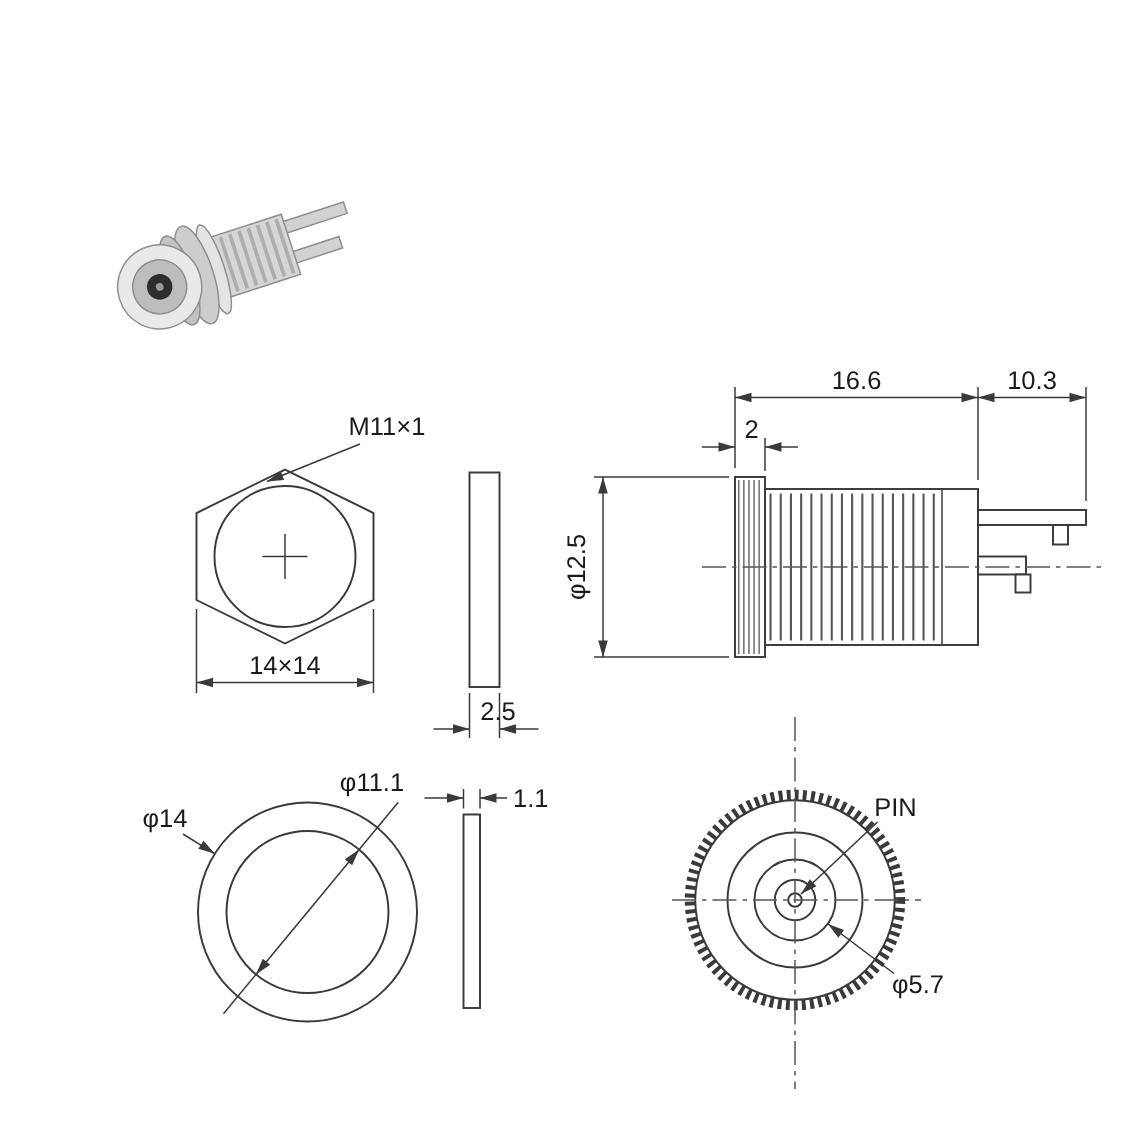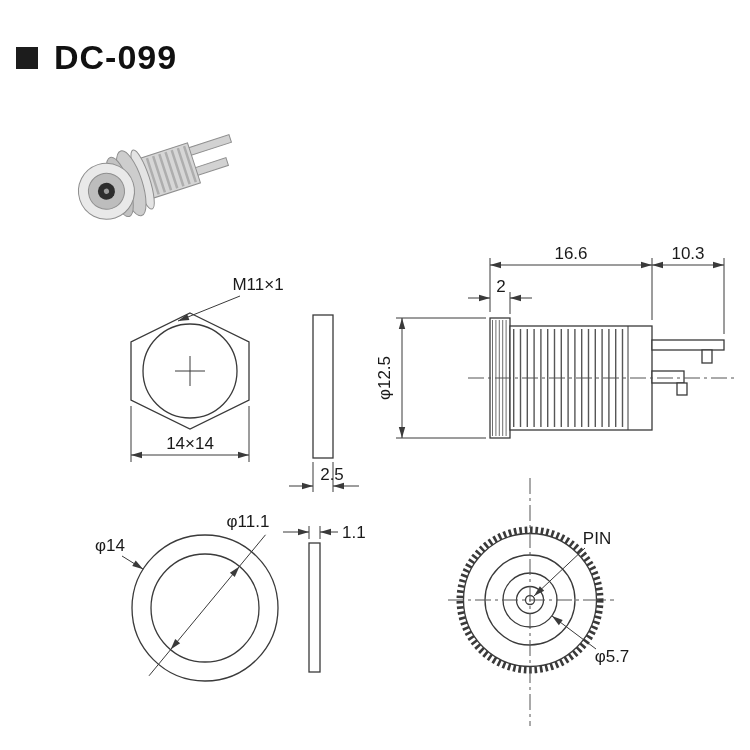--- a/index.html
+++ b/index.html
@@ -15,24 +15,20 @@
   .cl{stroke:#555;stroke-width:1;fill:none;stroke-dasharray:16 4 3 4}
   .arw{fill:#3a3a3a;stroke:none}
   text{font-size:17px;fill:#1a1a1a;font-family:"Liberation Sans",sans-serif}
   .photo-stroke{stroke:#8f8f8f;stroke-width:1}
 </style>
 </head>
 <body>
 
 <div class="sheet">
 
-  <div class="hdr">
-    <span class="bullet"></span>
-    <h1>DC-099</h1>
-  </div>
 
   <svg width="750" height="750" viewBox="0 0 750 750">
 
     <g transform="translate(135,182) rotate(-18)">
       <rect x="58" y="-16" width="46" height="8" fill="#d2d2d2" class="photo-stroke"></rect>
       <rect x="56" y="5" width="38" height="8" fill="#d2d2d2" class="photo-stroke"></rect>
       <rect x="8" y="-21" width="54" height="42" fill="#d6d6d6" class="photo-stroke"></rect>
       <line x1="11" y1="0" x2="60" y2="0" stroke="#aeaeae" stroke-width="38" stroke-dasharray="2.5 4"></line>
       <ellipse cx="8" cy="0" rx="7" ry="31" fill="#e4e4e4" class="photo-stroke"></ellipse>
       <ellipse cx="-4" cy="0" rx="11" ry="34" fill="#cdcdcd" class="photo-stroke"></ellipse>

